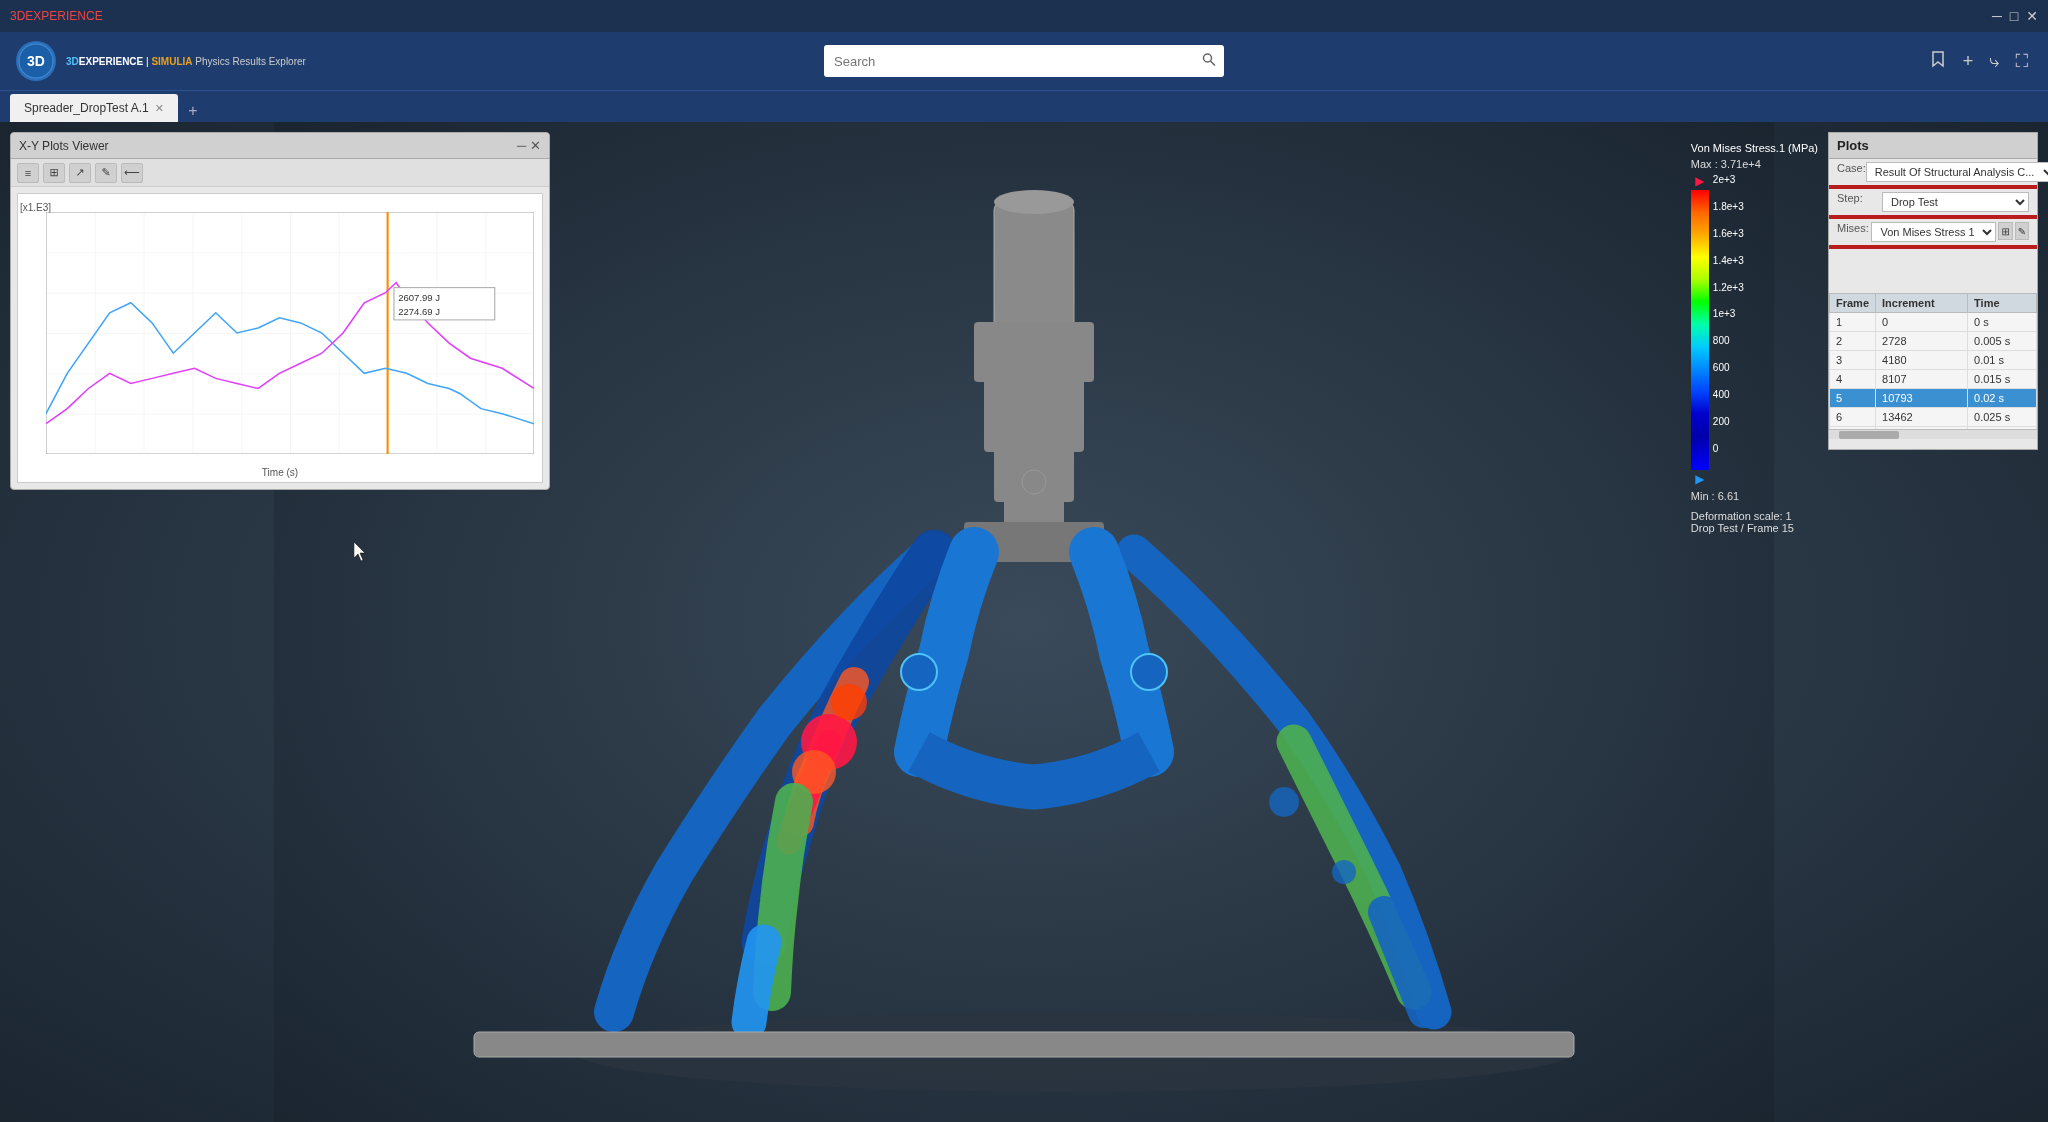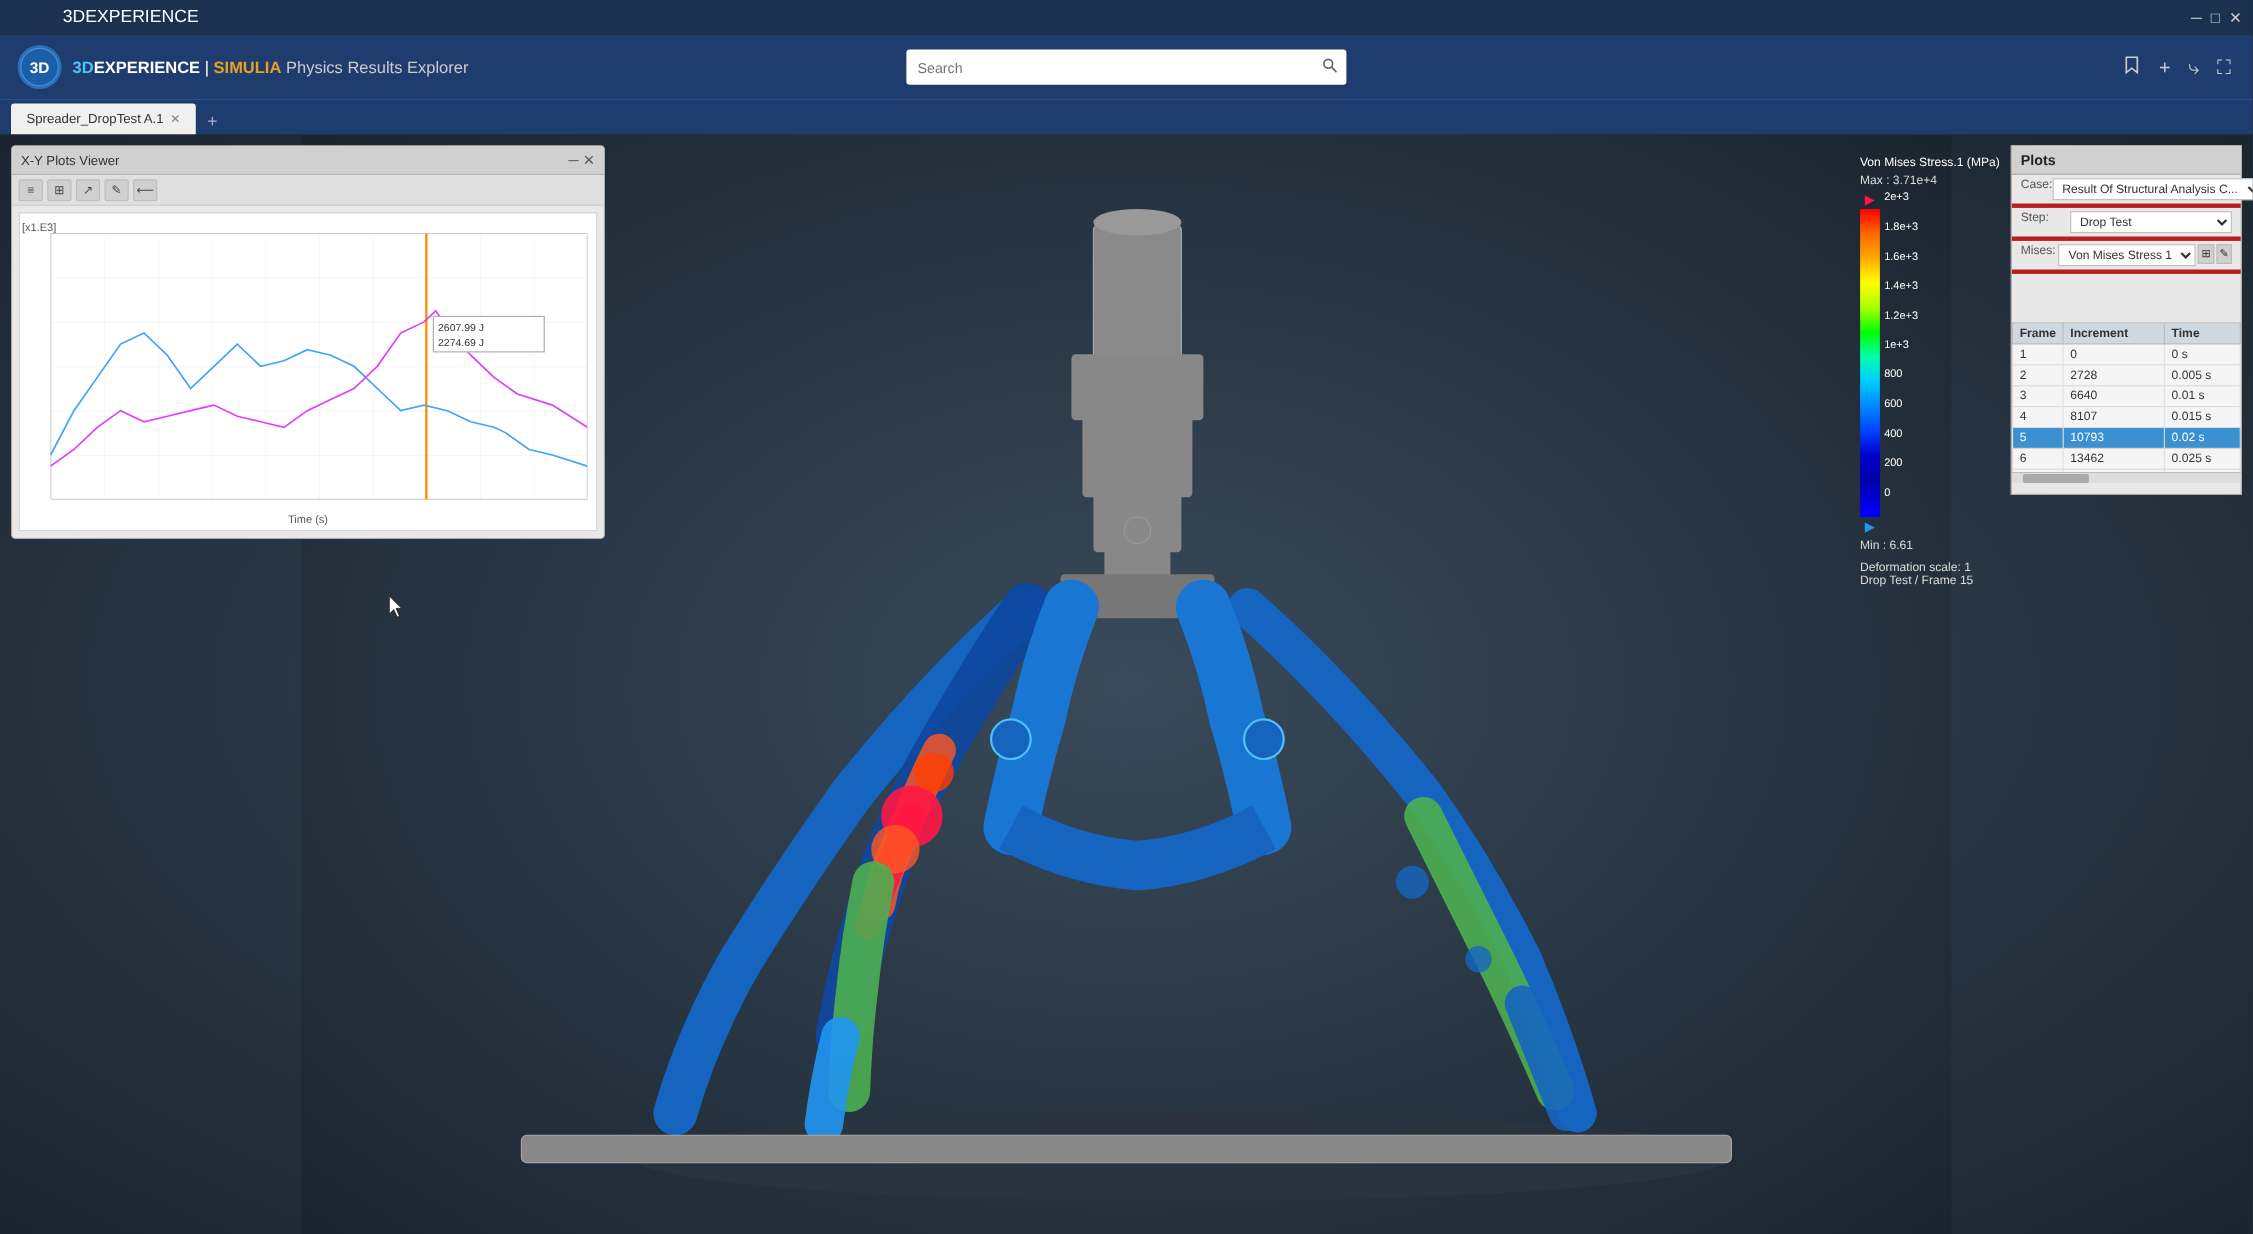--- a/index.html
+++ b/index.html
@@ -19,23 +19,22 @@
       position: absolute;
       top: 0; left: 0; right: 0;
       height: 32px;
       background: #1c3050;
       display: flex;
       align-items: center;
       padding: 0 10px;
       z-index: 100;
     }
     #titlebar .title-text {
-      font-size: 16px;
-      color: #ffffff;
-      margin-left: 47px;
+      font-size: 12px;
+      color: #ef4444;
     }
     #titlebar .window-controls {
       position: absolute;
       right: 10px;
       display: flex;
       gap: 8px;
     }
     #titlebar .window-controls span {
       color: #ccc;
       font-size: 14px;
@@ -65,21 +64,21 @@
       background: radial-gradient(circle, #4a90d9, #1a5fa8);
       border-radius: 50%;
       display: flex;
       align-items: center;
       justify-content: center;
       font-weight: bold;
       font-size: 10px;
       color: #fff;
     }
     #brand-text {
-      font-size: 15px;
+      font-size: 10px;
       color: #fff;
     }
     #brand-text .three-d { color: #4fc3f7; font-weight: bold; }
     #brand-text .experience { color: #fff; font-weight: bold; }
     #brand-text .simulia { color: #e8a020; font-weight: bold; }
     #brand-text .app-name { color: #ccc; }
 
     #search-bar {
       position: absolute;
       left: 50%;
@@ -689,21 +688,21 @@
       <td>0</td>
       <td>0 s</td>
     </tr>
             <tr>
       <td class="frame-cell">2</td>
       <td>2728</td>
       <td>0.005 s</td>
     </tr>
             <tr>
       <td class="frame-cell">3</td>
-      <td>6640</td>
+      <td>4180</td>
       <td>0.01 s</td>
     </tr>
             <tr>
       <td class="frame-cell">4</td>
       <td>8107</td>
       <td>0.015 s</td>
     </tr>
             <tr class="selected">
       <td class="frame-cell">5</td>
       <td>10793</td>

